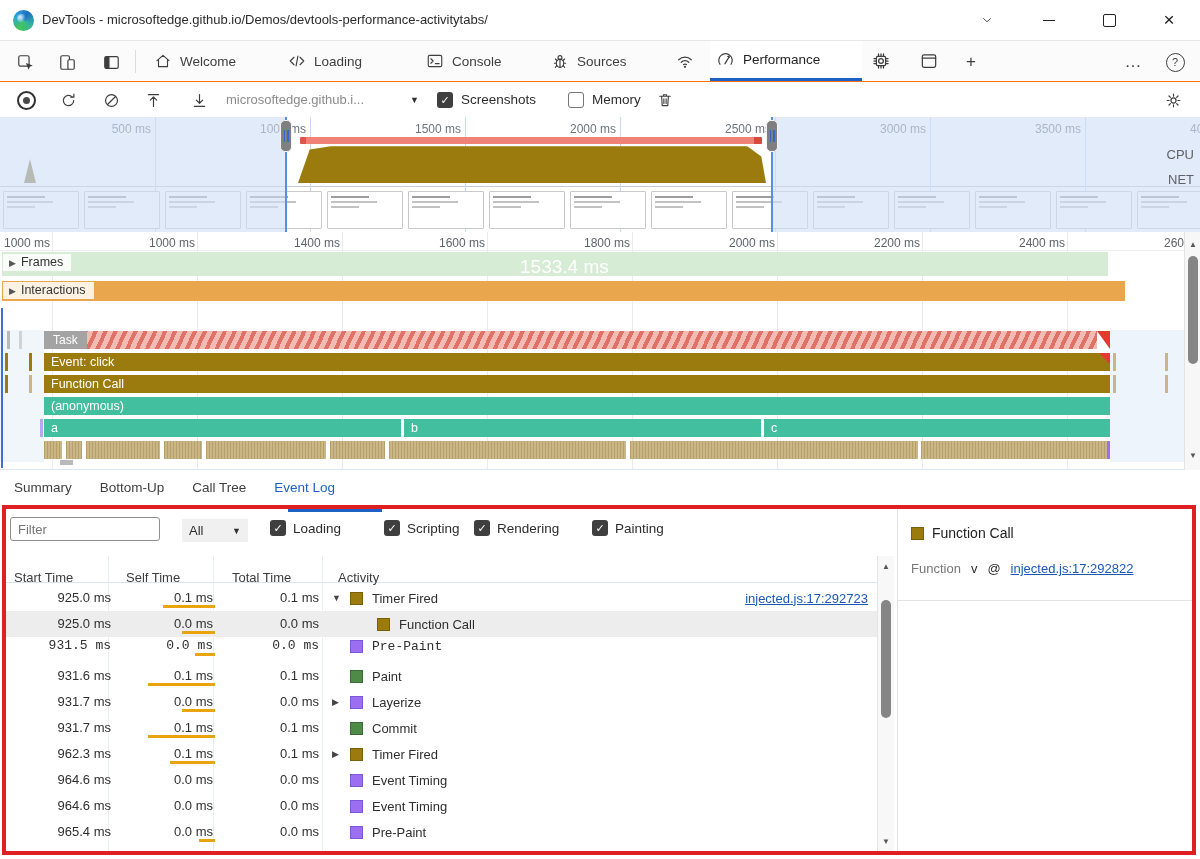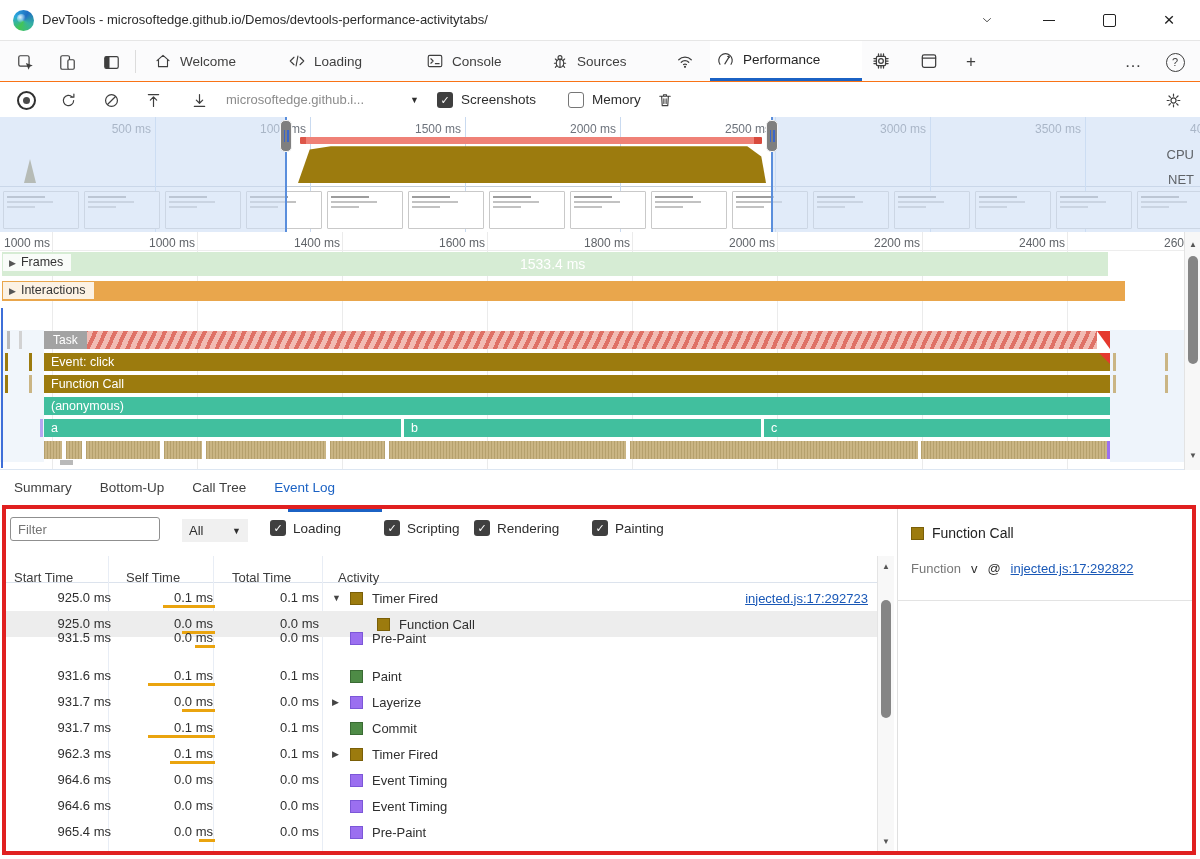--- a/index.html
+++ b/index.html
@@ -70,21 +70,21 @@
   .handle i{display:block;width:1.5px;height:12px;background:#3b66c9;}
 
   
   #mainview{left:0;top:232px;width:1200px;height:238px;background:#fff;overflow:hidden;}
   .rgrid{position:absolute;top:0;bottom:0;width:1px;background:#ebebeb;z-index:0;}
   .rtick{position:absolute;top:4px;width:60px;text-align:right;font-size:12px;color:#5f6368;z-index:1;white-space:nowrap;}
   #rulerline{left:0;top:18px;width:1200px;height:1px;background:#ededed;}
   .chip{position:absolute;background:rgba(255,255,255,.85);color:#333;font-size:12.5px;padding:1px 8px 2px 6px;z-index:3;white-space:nowrap;}
   .chip b{font-weight:normal;font-size:9px;color:#555;margin-right:5px;}
   #frames-bar{left:2px;top:20px;width:1106px;height:24px;background:#d6ecd4;z-index:1;}
-  #frames-duration{left:520px;top:24px;color:#fff;font-size:14px;z-index:2;}
+  #frames-duration{left:520px;top:24px;color:#fff;font-size:19px;z-index:2;}
   #inter-bar{left:2px;top:49px;width:1123px;height:20px;background:#e9a64c;z-index:1;}
   #main-row{left:8px;top:77px;font-size:13px;color:#2d2d2d;z-index:1;white-space:nowrap;}
   #main-row b{font-weight:normal;font-size:9px;color:#555;margin-right:4px;}
   .lstrip{top:98px;height:132px;z-index:0;}
   #blueline{left:1px;top:76px;width:2px;height:160px;background:#3e6fd8;z-index:4;}
   .frow{position:absolute;height:18px;z-index:2;}
   .fbar{position:absolute;height:18px;line-height:18px;font-size:12.5px;color:#fff;padding-left:7px;
         box-sizing:border-box;overflow:hidden;white-space:nowrap;}
   .bar-scripting{background:#9c7b0e;}
   .bar-teal{background:#41bf9e;}
@@ -554,21 +554,21 @@
           <div class="trow shaded" style="top: 102px;">
             <div class="tc c1">925.0 ms</div>
             <div class="tc c2">0.0 ms<div class="heat" style="width: 33px;"></div></div>
             <div class="tc c3">0.0 ms</div>
             <div class="act">
               <span class="exp"></span>
               <span class="sq scripting" style="margin-left: 27px;"></span>
               <span class="alabel">Function Call</span>
             </div>
           </div>
-          <div class="trow" style="top: 116px;">
+          <div class="trow" style="top: 124px; font-family: Liberation Mono, monospace;">
             <div class="tc c1">931.5 ms</div>
             <div class="tc c2">0.0 ms<div class="heat" style="width: 20px;"></div></div>
             <div class="tc c3">0.0 ms</div>
             <div class="act">
               <span class="exp"></span>
               <span class="sq rendering"></span>
               <span class="alabel">Pre-Paint</span>
             </div>
           </div>
           <div class="trow" style="top: 154px;">

